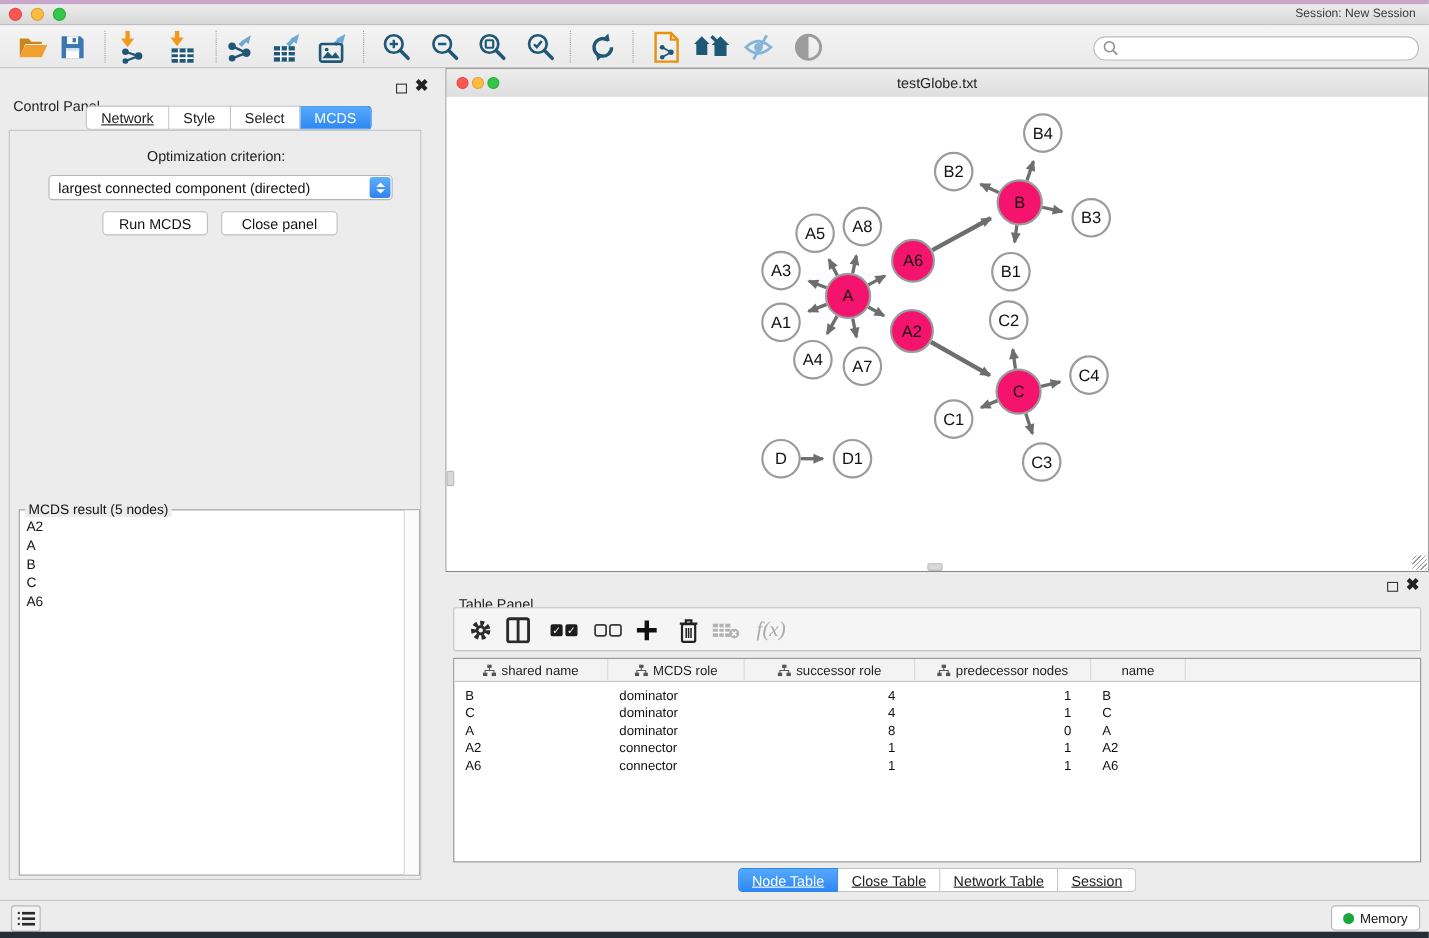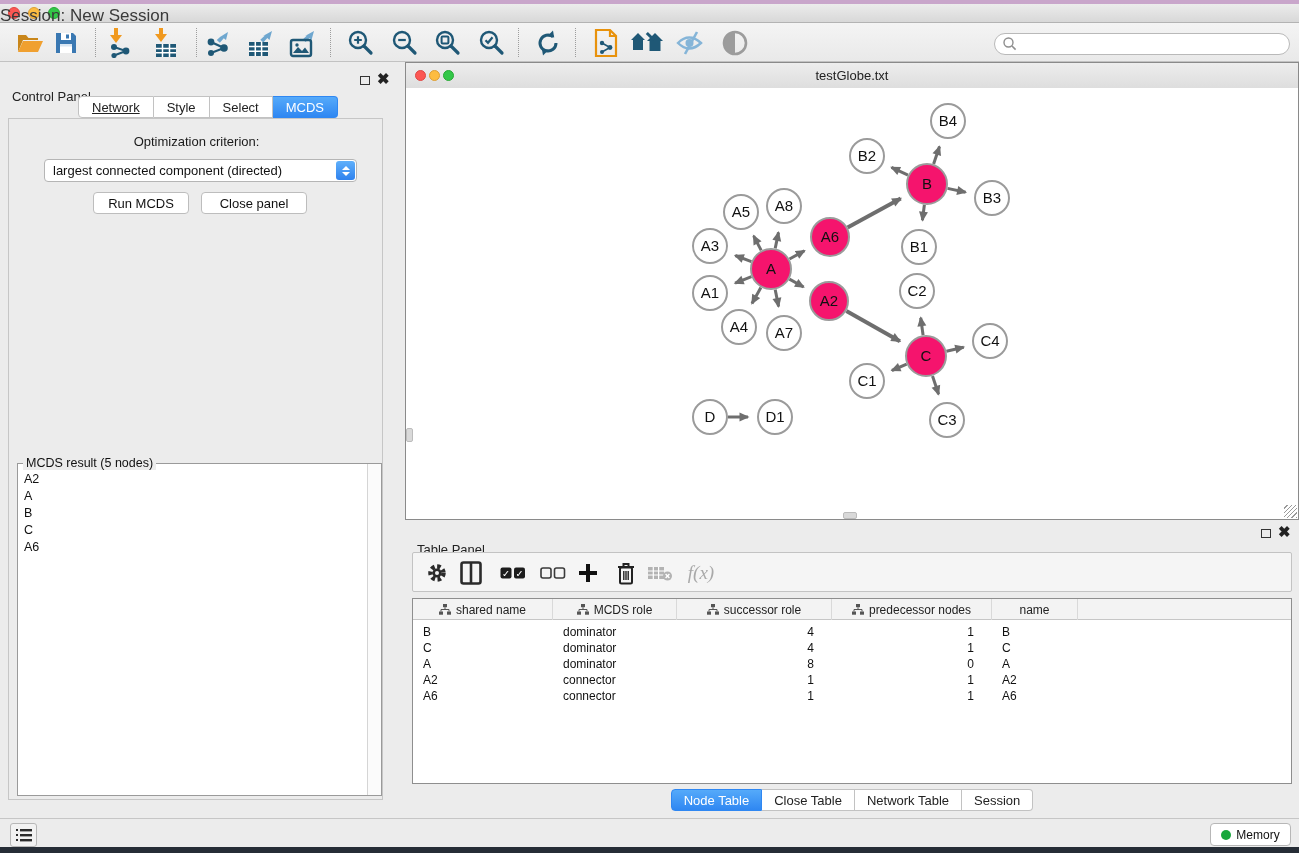--- a/index.html
+++ b/index.html
@@ -4,21 +4,21 @@
 <style>
   * { margin:0; padding:0; box-sizing:border-box; }
   html,body { width:1299px; height:853px; }
   body { font-family:"Liberation Sans", sans-serif; }
   #app { position:relative; width:1299px; height:853px; background:#ececec; overflow:hidden; }
 
   
   .desktop-strip { position:absolute; left:0; top:0; width:1299px; height:4px; background:#c9a6cb; }
   .titlebar { position:absolute; left:0; top:4px; width:1299px; height:19px;
     background:linear-gradient(#ececec,#d8d8d8); border-bottom:1px solid #b3b3b3; }
-  .titlebar .title { position:absolute; left:0; right:0; top:2px; text-align:left; font-size:17px; color:#3a3a3a; }
+  .titlebar .title { position:absolute; left:0; right:12px; top:2px; text-align:right; font-size:11px; color:#3a3a3a; }
   .tl { position:absolute; border-radius:50%; }
   .tl.r { background:#fc5753; border:1px solid #df4744; }
   .tl.y { background:#fdbc40; border:1px solid #de9f34; }
   .tl.g { background:#33c748; border:1px solid #27aa35; }
   .titlebar .tl { width:12px; height:12px; top:3px; }
 
   
   .toolbar { position:absolute; left:0; top:23px; width:1299px; height:39px;
     background:linear-gradient(#f4f4f4,#e9e9e9); border-bottom:1px solid #c2c2c2; }
   .tb-icon { position:absolute; top:4px; width:34px; height:32px; display:flex; align-items:center; justify-content:center; cursor:default; }
@@ -75,21 +75,21 @@
   .tp-icon { position:absolute; top:4px; width:32px; height:32px; display:flex; align-items:center; justify-content:center; }
   .fx { font-family:"Liberation Serif", serif; font-style:italic; font-size:19px; color:#a9a9a9; }
   .tbl-box { position:absolute; left:412px; top:598px; width:880px; height:186px; background:#fff; border:1px solid #8e8e8e; overflow:hidden; }
   .tbl-head { position:absolute; left:0; top:0; right:0; height:21px; background:#f3f3f3; border-bottom:1px solid #c6c6c6; }
   .th-cell { position:absolute; top:0; height:21px; display:flex; align-items:center; justify-content:center;
     font-size:12px; color:#222; border-right:1px solid #d9d9d9; gap:5px; }
   .tbl-rows { position:absolute; left:0; top:21px; right:0; bottom:0; }
   .td-cell { position:absolute; font-size:12px; color:#111; height:16px; line-height:16px; white-space:nowrap; }
   .tp-tabs { position:absolute; left:405px; top:789px; width:894px; height:23px; display:flex; justify-content:center; }
   .tp-tab { height:22px; padding:3px 12px; background:#fff; border:1px solid #c2c2c2; border-left:none;
-    font-size:13px; color:#222; display:flex; align-items:center; }
+    font-size:13px; color:#222; display:flex; align-items:center;text-decoration:underline; }
   .tp-tab:first-child { border-left:1px solid #c2c2c2; border-radius:4px 0 0 4px; }
   .tp-tab:last-child { border-radius:0 4px 4px 0; }
   .tp-tab.sel { background:linear-gradient(#55aafa,#2f87f2); border-color:#2f87f2; color:#fff; }
 
   
   .statusbar { position:absolute; left:0; top:818px; width:1299px; height:29px; background:#ececec; border-top:1px solid #c6c6c6; }
   .list-btn { position:absolute; left:10px; top:4px; width:27px; height:24px; background:#f2f2f2; border:1px solid #b7b7b7; border-radius:3px;
     display:flex; align-items:center; justify-content:center; }
   .memory-btn { position:absolute; right:8px; top:4px; width:81px; height:23px; background:#fff; border:1px solid #b7b7b7; border-radius:4px;
     display:flex; align-items:center; justify-content:center; gap:5px; font-size:12px; color:#111; }

